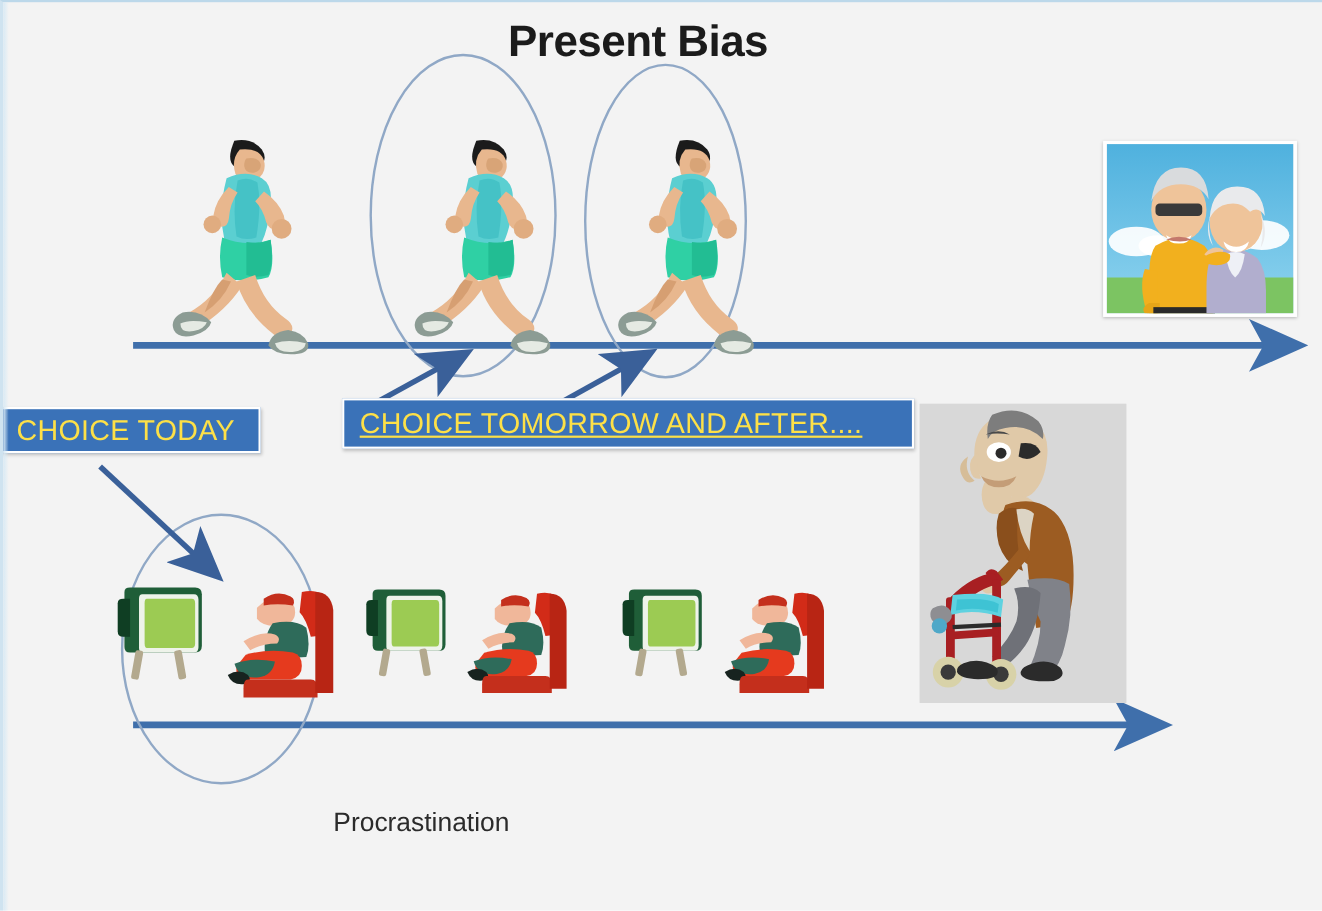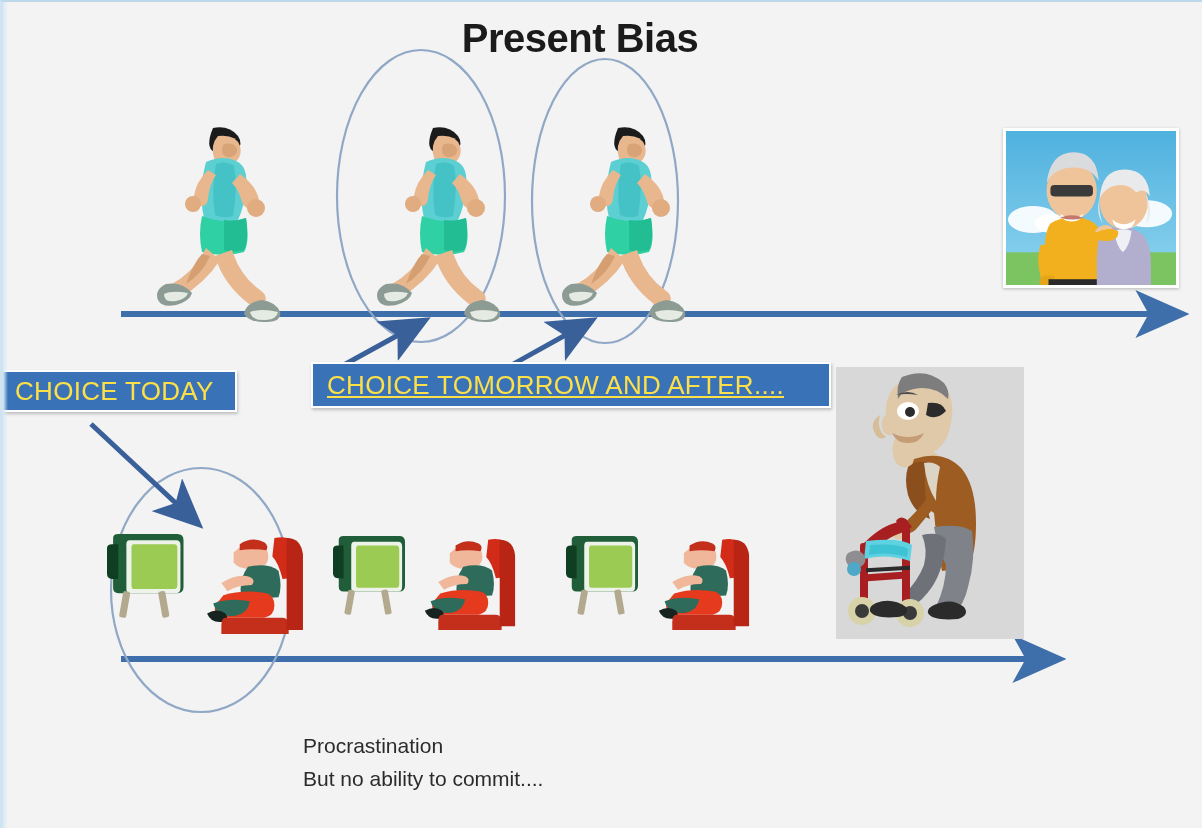--- a/index.html
+++ b/index.html
@@ -37,21 +37,21 @@
     letter-spacing:0.3px;
     display:flex;align-items:center;
     padding:0 14px;
     box-sizing:border-box;
     font-family:"Liberation Sans", sans-serif;
   }
   #label-today{left:-4px;top:368px;width:238px;height:42px;}
   #label-tomorrow{left:308px;top:360px;width:520px;height:46px;text-decoration:underline;}
   .caption{
     position:absolute;left:300px;top:727px;
-    font-size:21px;color:#2b2b2b;line-height:1.58;
+    font-size:24px;color:#2b2b2b;line-height:1.58;
     font-family:"Liberation Sans", sans-serif;
   }
   .caption div{white-space:nowrap;}
   .photo{position:absolute;overflow:hidden;}
   #photo-couple{left:1000px;top:126px;width:176px;height:160px;
      border:3px solid #ffffff;box-shadow:0 1px 3px rgba(0,0,0,.25);box-sizing:border-box;}
   #photo-walker{left:833px;top:365px;width:188px;height:272px;background:#d8d8d8;}
 </style>
 </head>
 <body>
@@ -272,16 +272,15 @@
   <div class="label-box" id="label-today">
     <span>CHOICE TODAY</span>
   </div>
 
   <div class="label-box" id="label-tomorrow">
     <span>CHOICE TOMORROW AND AFTER....</span>
   </div>
 
   <div class="caption">
     <div>Procrastination</div>
-    <div>But no ability to commit....</div>
   </div>
 
 </div>
 
 </body></html>

